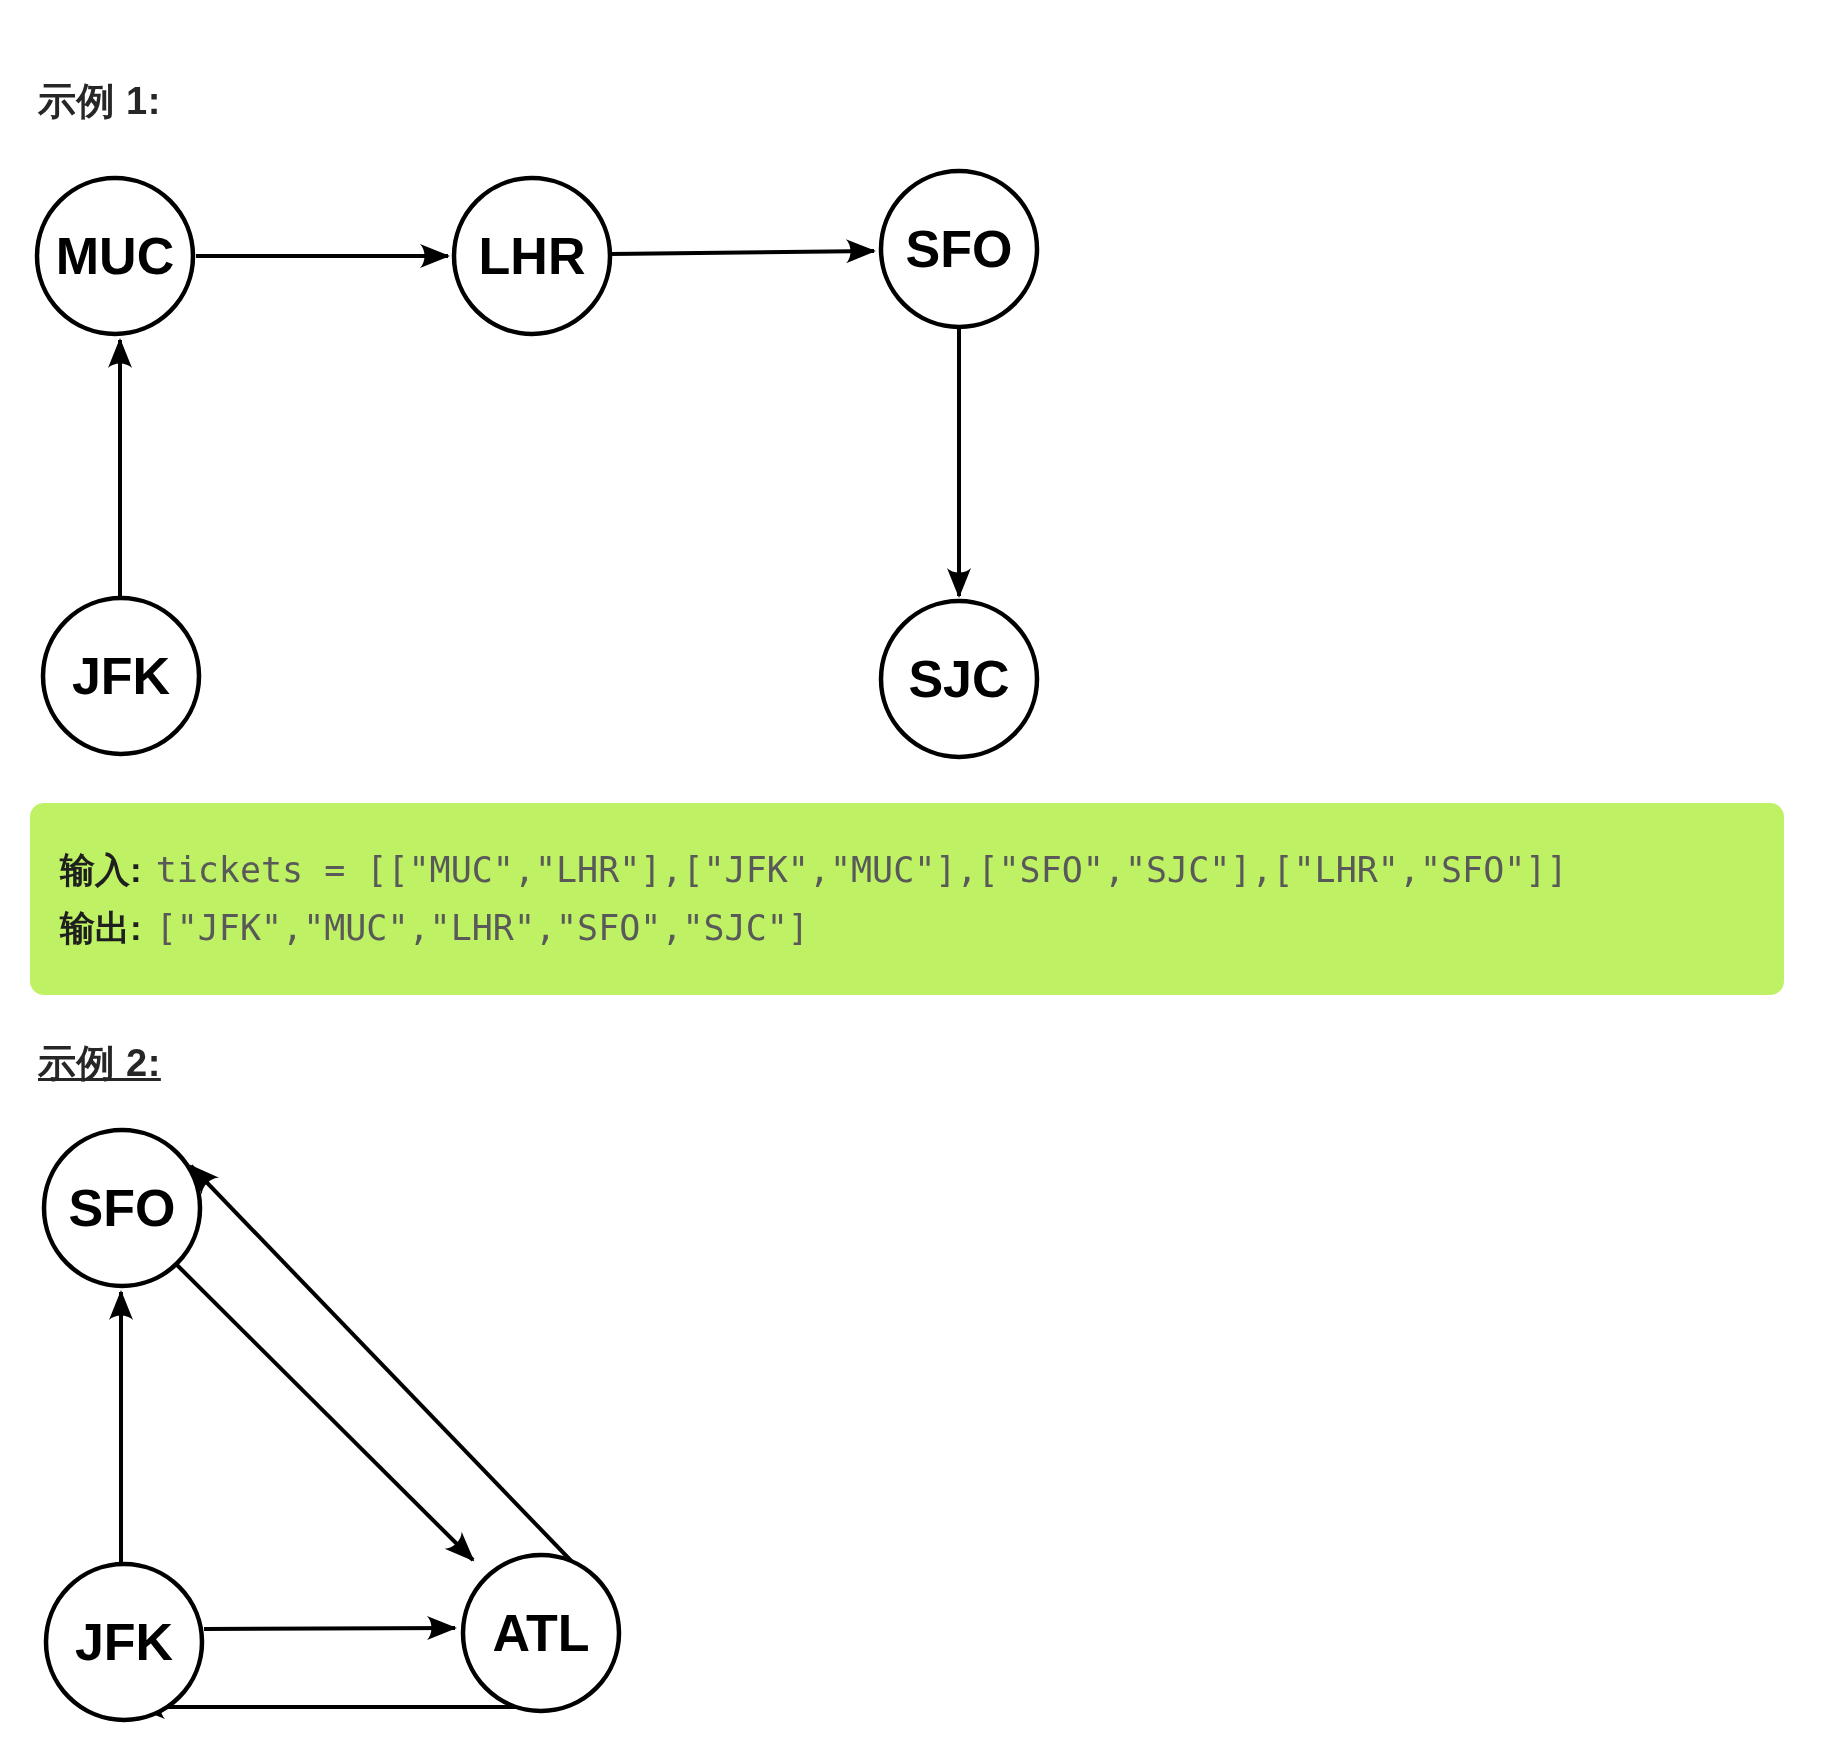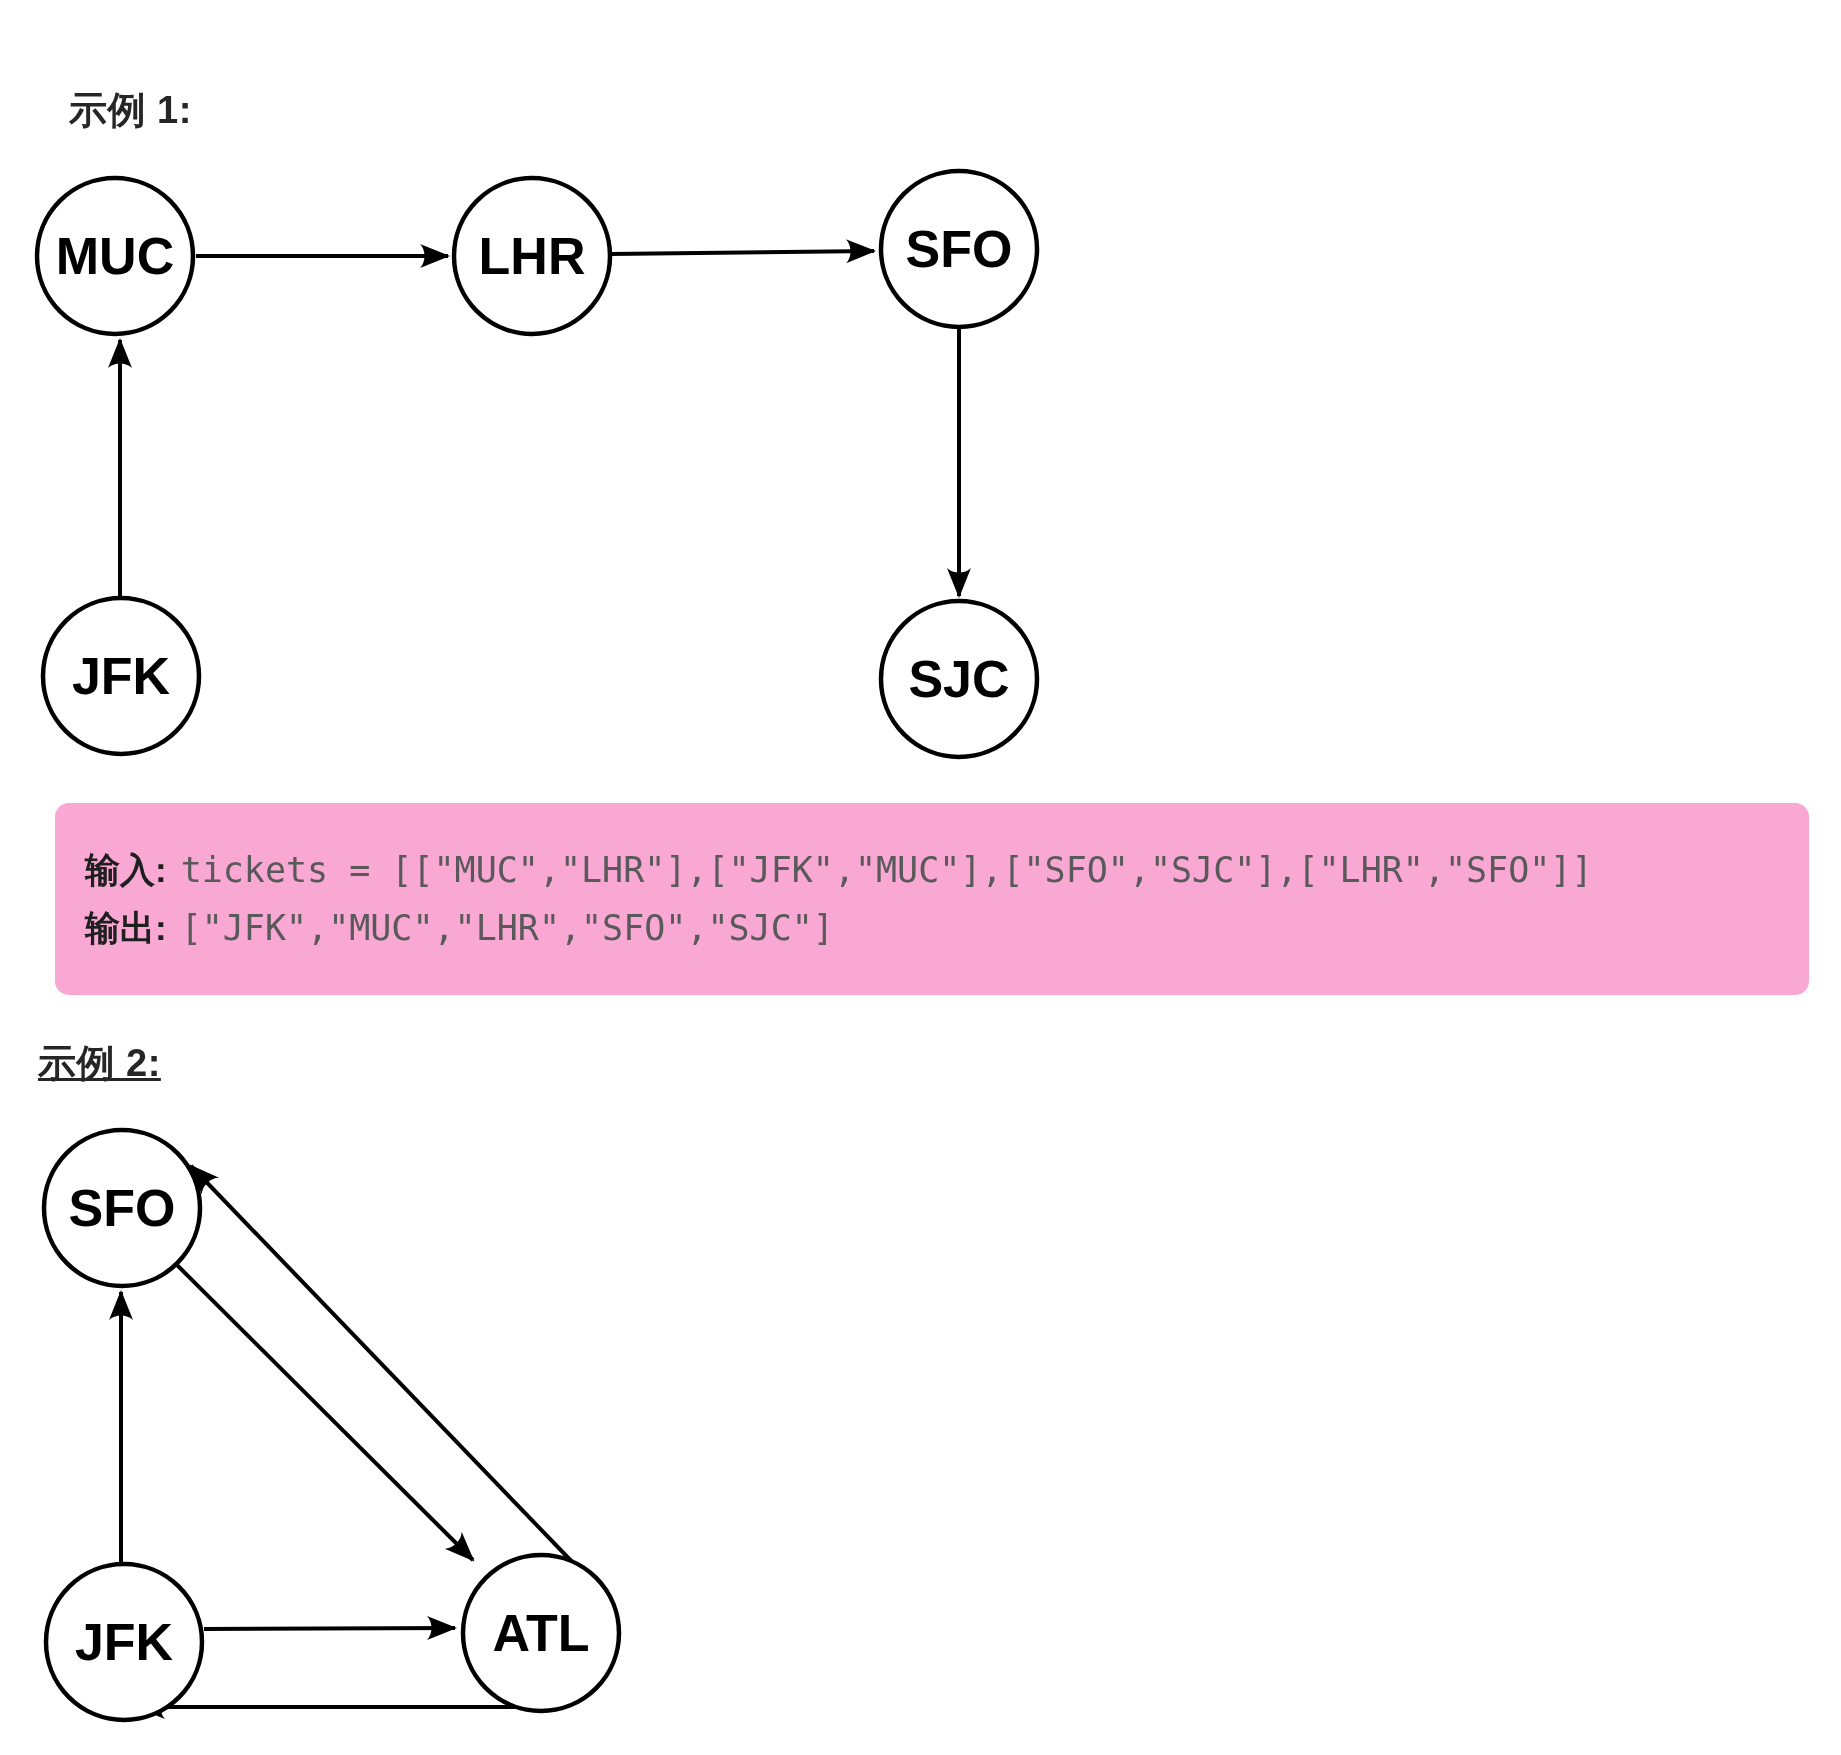--- a/index.html
+++ b/index.html
@@ -13,21 +13,21 @@
   }
   .heading {
     position: absolute;
     left: 38px;
     font-size: 38px;
     font-weight: 700;
     color: #262626;
     letter-spacing: 0.5px;
     white-space: nowrap;
   }
-  #ex1-heading { top: 85px; margin-left: 31px; }
+  #ex1-heading { top: 76px; }
   #ex2-heading { top: 1038px; text-decoration: underline; }
   svg.graph { position: absolute; display: block; }
   #graph1 { left: 0; top: 140px; }
   #graph2 { left: 0; top: 1100px; }
   .node-circle {
     fill: #ffffff;
     stroke: #000000;
     stroke-width: 4.5;
   }
   .node-label {
@@ -37,25 +37,25 @@
     fill: #000000;
     text-anchor: middle;
   }
   .edge {
     stroke: #000000;
     stroke-width: 4;
     fill: none;
   }
   .codeblock {
     position: absolute;
-    left: 55px;
+    left: 30px;
     top: 803px;
     width: 1754px;
     height: 192px;
-    background: #f9a8d4;
+    background: #bef264;
     border-radius: 14px;
     box-sizing: border-box;
     padding: 38px 30px;
   }
   .codeline {
     font-family: "DejaVu Sans Mono", monospace;
     font-size: 35px;
     line-height: 57px;
     color: #595959;
     white-space: nowrap;

